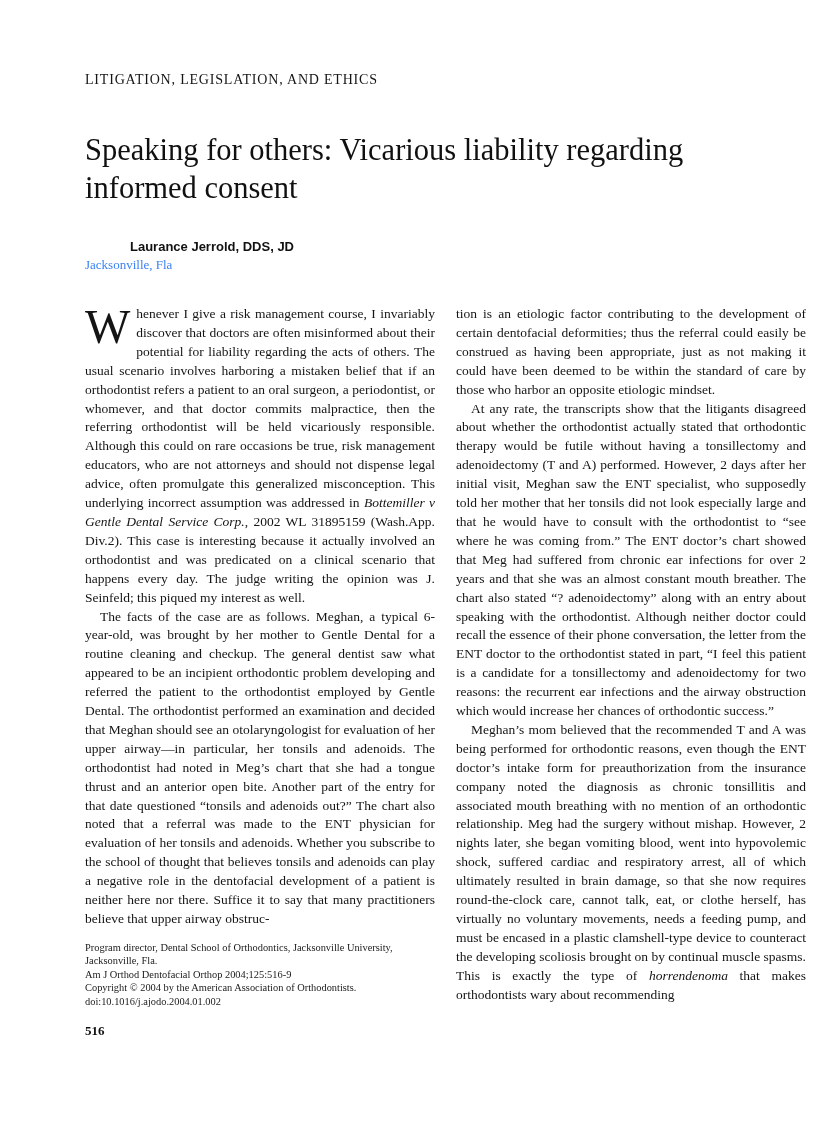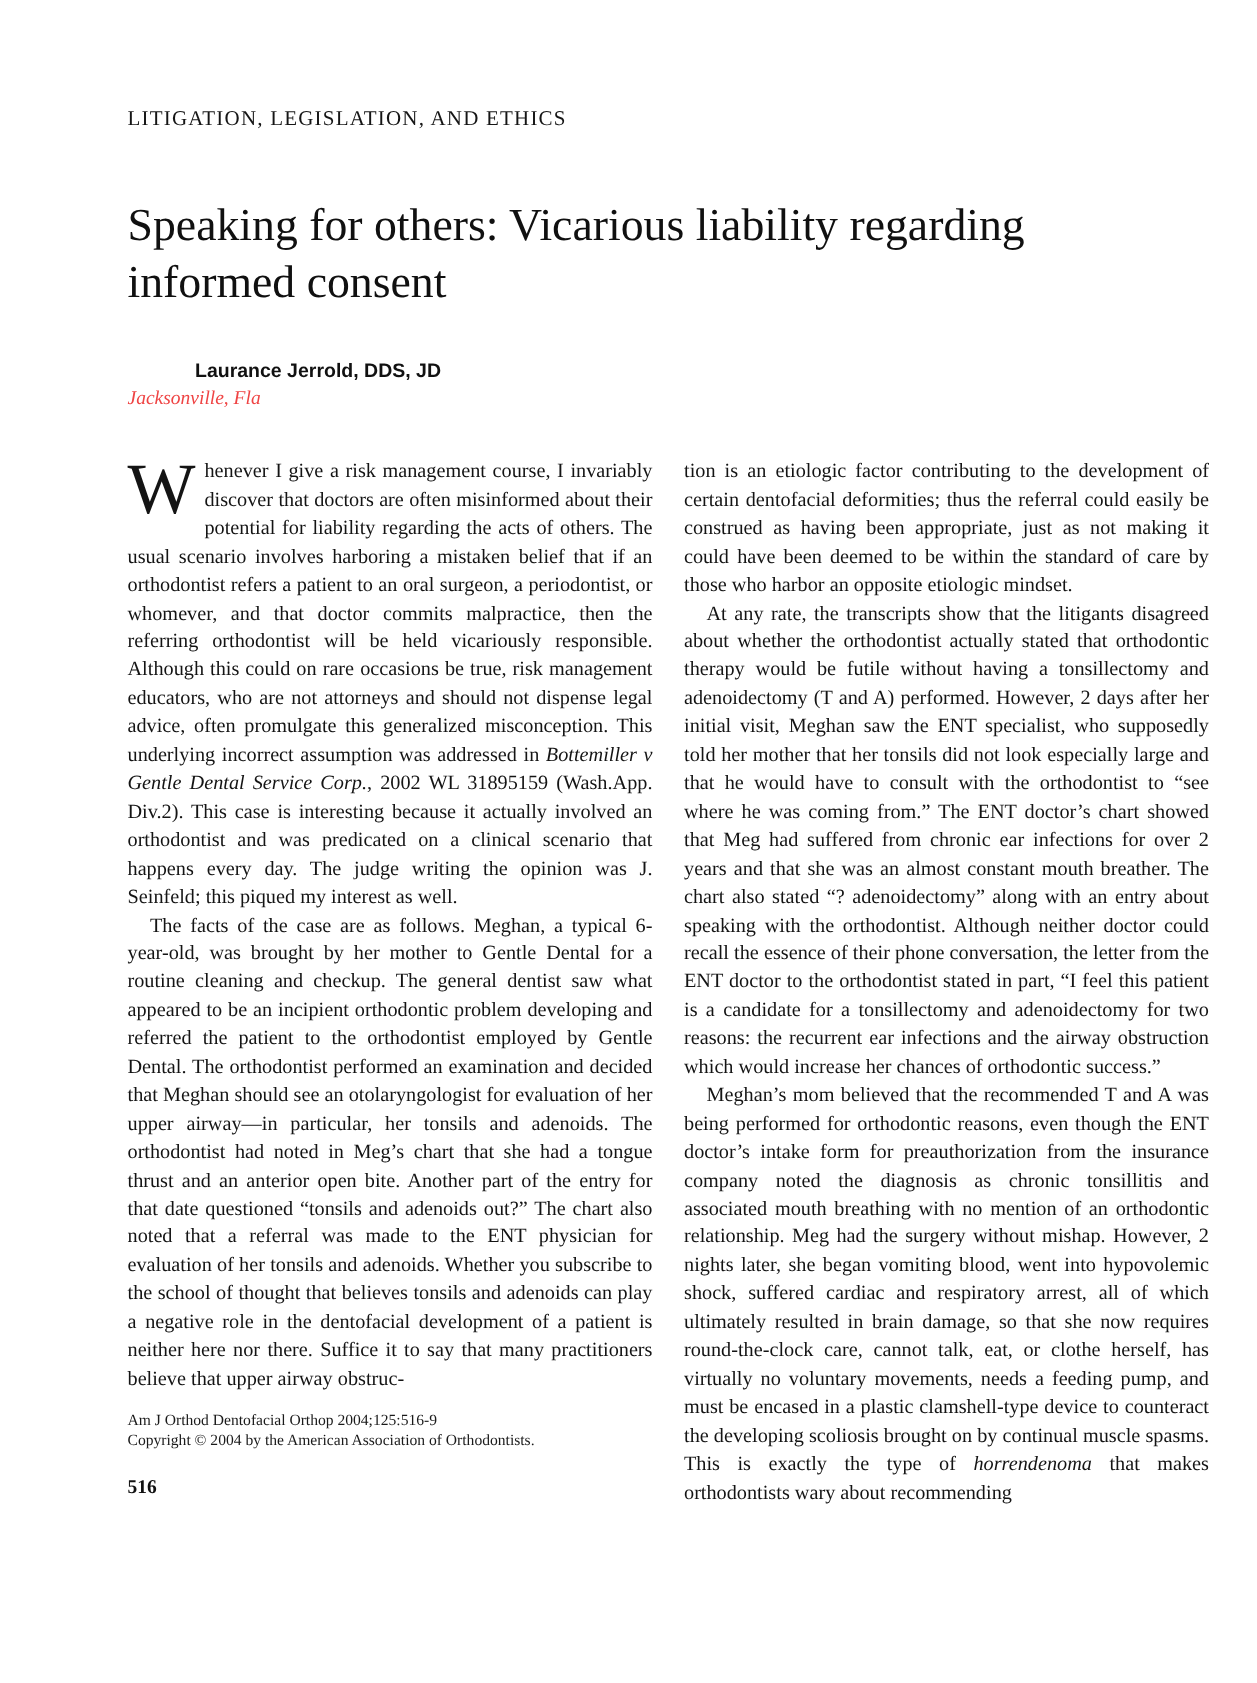--- a/index.html
+++ b/index.html
@@ -37,23 +37,22 @@
   .author {
     margin-top: 32px;
     font-family: "Liberation Sans", sans-serif;
     font-weight: 700;
     font-size: 13px;
     color: #111111;
     padding-left: 45px;
   }
   .affiliation {
     margin-top: 3px;
-    font-style: italic;
     font-size: 13px;
-    color: #ef4444;
+    color: #3b82f6;
   }
   .columns {
     margin-top: 32px;
     display: flex;
     gap: 21px;
   }
   .col {
     width: 350px;
     text-align: justify;
     font-size: 13.5px;
@@ -100,22 +99,24 @@
     <div class="author">Laurance Jerrold, DDS, JD</div>
     <div class="affiliation">Jacksonville, Fla</div>
 
     <div class="columns">
 
       <div class="col">
         <p class="para"><span class="dropcap">W</span><span class="rich"><span>henever I give a risk management course, I invariably discover that doctors are often misinformed about their potential for liability regarding the acts of others. The usual scenario involves harboring a mistaken belief that if an orthodontist refers a patient to an oral surgeon, a periodontist, or whomever, and that doctor commits malpractice, then the referring orthodontist will be held vicariously responsible. Although this could on rare occasions be true, risk management educators, who are not attorneys and should not dispense legal advice, often promulgate this generalized misconception. This underlying incorrect assumption was addressed in </span><em>Bottemiller v Gentle Dental Service Corp.</em><span>, 2002 WL 31895159 (Wash.App. Div.2). This case is interesting because it actually involved an orthodontist and was predicated on a clinical scenario that happens every day. The judge writing the opinion was J. Seinfeld; this piqued my interest as well.</span></span></p>
         <p class="para indent rich"><span>The facts of the case are as follows. Meghan, a typical 6-year-old, was brought by her mother to Gentle Dental for a routine cleaning and checkup. The general dentist saw what appeared to be an incipient orthodontic problem developing and referred the patient to the orthodontist employed by Gentle Dental. The orthodontist performed an examination and decided that Meghan should see an otolaryngologist for evaluation of her upper airway—in particular, her tonsils and adenoids. The orthodontist had noted in Meg’s chart that she had a tongue thrust and an anterior open bite. Another part of the entry for that date questioned “tonsils and adenoids out?” The chart also noted that a referral was made to the ENT physician for evaluation of her tonsils and adenoids. Whether you subscribe to the school of thought that believes tonsils and adenoids can play a negative role in the dentofacial development of a patient is neither here nor there. Suffice it to say that many practitioners believe that upper airway obstruc-</span></p>
 
         <div class="footnote">
+          <div>Program director, Dental School of Orthodontics, Jacksonville University, Jacksonville, Fla.</div>
           <div>Am J Orthod Dentofacial Orthop 2004;125:516-9</div>
           <div>Copyright © 2004 by the American Association of Orthodontists.</div>
+          <div>doi:10.1016/j.ajodo.2004.01.002</div>
         </div>
 
         <div class="page-number">516</div>
       </div>
 
       <div class="col">
         <p class="para rich"><span>tion is an etiologic factor contributing to the development of certain dentofacial deformities; thus the referral could easily be construed as having been appropriate, just as not making it could have been deemed to be within the standard of care by those who harbor an opposite etiologic mindset.</span></p>
         <p class="para indent rich"><span>At any rate, the transcripts show that the litigants disagreed about whether the orthodontist actually stated that orthodontic therapy would be futile without having a tonsillectomy and adenoidectomy (T and A) performed. However, 2 days after her initial visit, Meghan saw the ENT specialist, who supposedly told her mother that her tonsils did not look especially large and that he would have to consult with the orthodontist to “see where he was coming from.” The ENT doctor’s chart showed that Meg had suffered from chronic ear infections for over 2 years and that she was an almost constant mouth breather. The chart also stated “? adenoidectomy” along with an entry about speaking with the orthodontist. Although neither doctor could recall the essence of their phone conversation, the letter from the ENT doctor to the orthodontist stated in part, “I feel this patient is a candidate for a tonsillectomy and adenoidectomy for two reasons: the recurrent ear infections and the airway obstruction which would increase her chances of orthodontic success.”</span></p>
         <p class="para indent rich"><span>Meghan’s mom believed that the recommended T and A was being performed for orthodontic reasons, even though the ENT doctor’s intake form for preauthorization from the insurance company noted the diagnosis as chronic tonsillitis and associated mouth breathing with no mention of an orthodontic relationship. Meg had the surgery without mishap. However, 2 nights later, she began vomiting blood, went into hypovolemic shock, suffered cardiac and respiratory arrest, all of which ultimately resulted in brain damage, so that she now requires round-the-clock care, cannot talk, eat, or clothe herself, has virtually no voluntary movements, needs a feeding pump, and must be encased in a plastic clamshell-type device to counteract the developing scoliosis brought on by continual muscle spasms. This is exactly the type of </span><em>horrendenoma</em><span> that makes orthodontists wary about recommending</span></p>
       </div>

